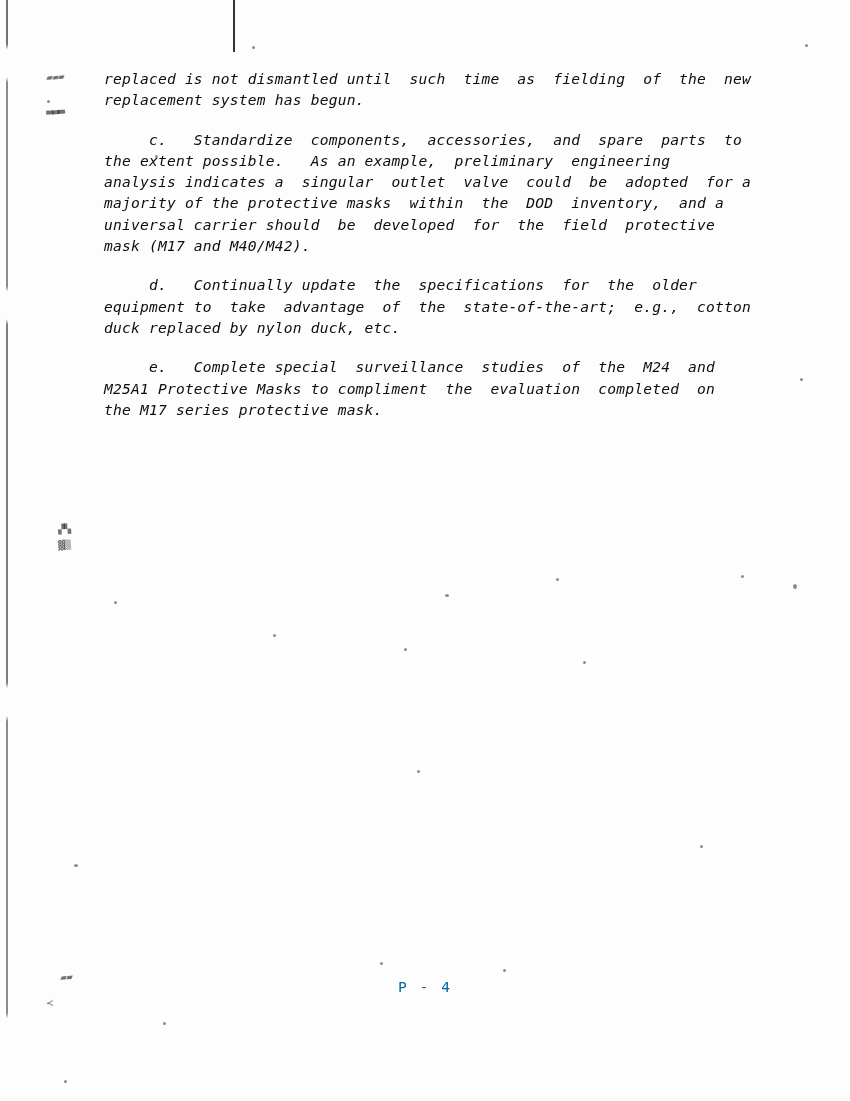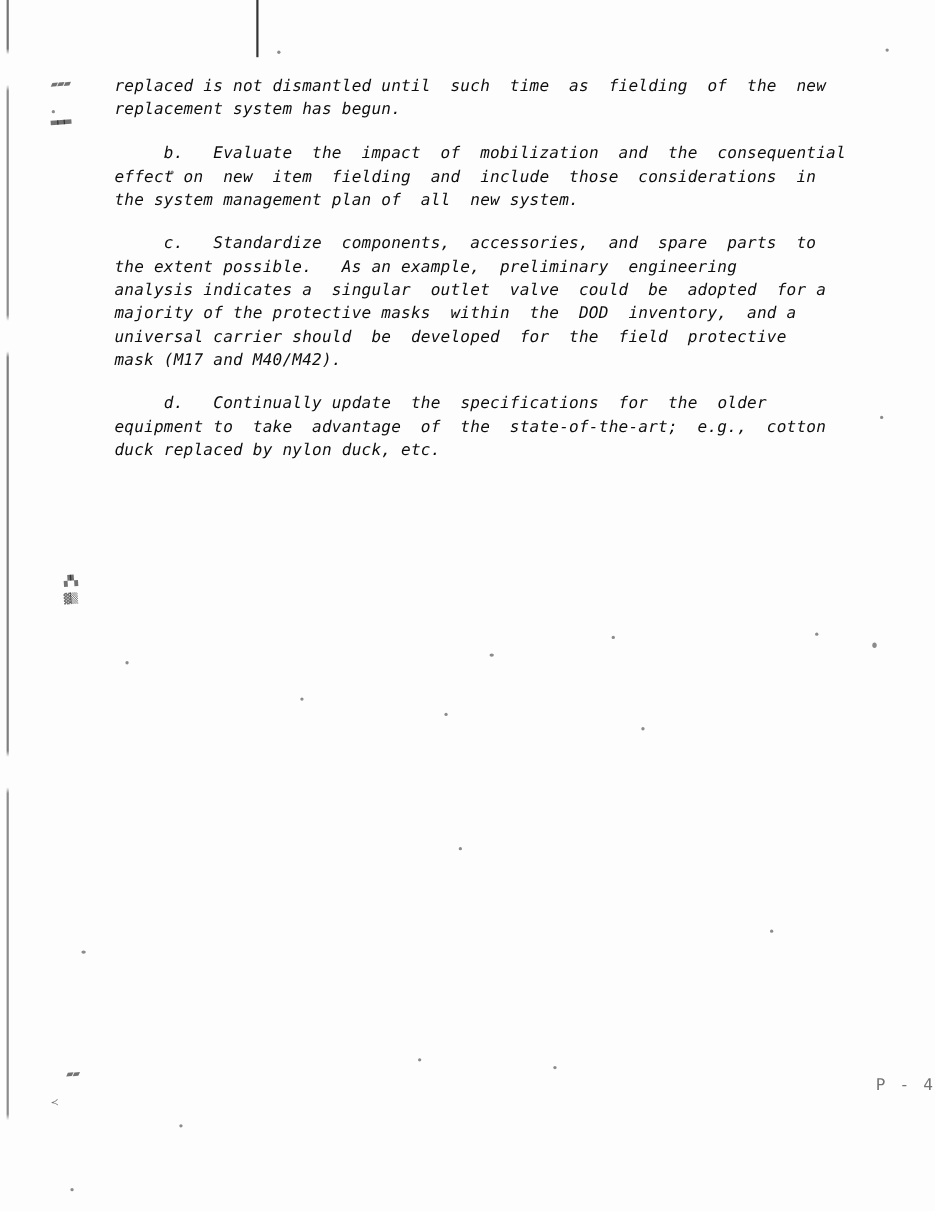--- a/index.html
+++ b/index.html
@@ -70,24 +70,24 @@
     margin: 0 0 18px 0;
     white-space: pre-wrap;
     color: #0d0d0d;
     font-style: italic;
   }
   .footer {
     position: absolute;
     left: 0;
     top: 978px;
     width: 850px;
-    text-align: right;
+    text-align: center;
     font-size: 14.6px;
     letter-spacing: 2px;
-    color: #737373;
+    color: #0369a1;
   }
 </style>
 </head>
 <body>
 
 <div class="page">
 
   <div class="edge-left"></div>
   <div class="edge-top-tick"></div>
 
@@ -115,29 +115,29 @@
   <div class="speck" style="left:700px; top:845px; width:3px; height:3px;"></div>
   <div class="speck" style="left:74px; top:864px; width:4px; height:3px;"></div>
   <div class="speck" style="left:380px; top:962px; width:3px; height:3px;"></div>
   <div class="speck" style="left:503px; top:969px; width:3px; height:3px;"></div>
   <div class="speck" style="left:163px; top:1022px; width:3px; height:3px;"></div>
   <div class="speck" style="left:64px; top:1080px; width:3px; height:3px;"></div>
 
   <div class="content">
     <p class="para">replaced is not dismantled until  such  time  as  fielding  of  the  new
 replacement system has begun.</p>
-    <p class="para">     b.   Evaluate  the  impact  of  mobilization  and  the  consequential
-effect on  new  item  fielding  and  include  those  considerations  in
-the system management plan of  all  new system.</p>
     <p class="para">     c.   Standardize  components,  accessories,  and  spare  parts  to
 the extent possible.   As an example,  preliminary  engineering
 analysis indicates a  singular  outlet  valve  could  be  adopted  for a
 majority of the protective masks  within  the  DOD  inventory,  and a
 universal carrier should  be  developed  for  the  field  protective
 mask (M17 and M40/M42).</p>
     <p class="para">     d.   Continually update  the  specifications  for  the  older
 equipment to  take  advantage  of  the  state-of-the-art;  e.g.,  cotton
 duck replaced by nylon duck, etc.</p>
+    <p class="para">     e.   Complete special  surveillance  studies  of  the  M24  and
+M25A1 Protective Masks to compliment  the  evaluation  completed  on
+the M17 series protective mask.</p>
   </div>
 
   <div class="footer">P - 4</div>
 
 </div>
 
 </body></html>

